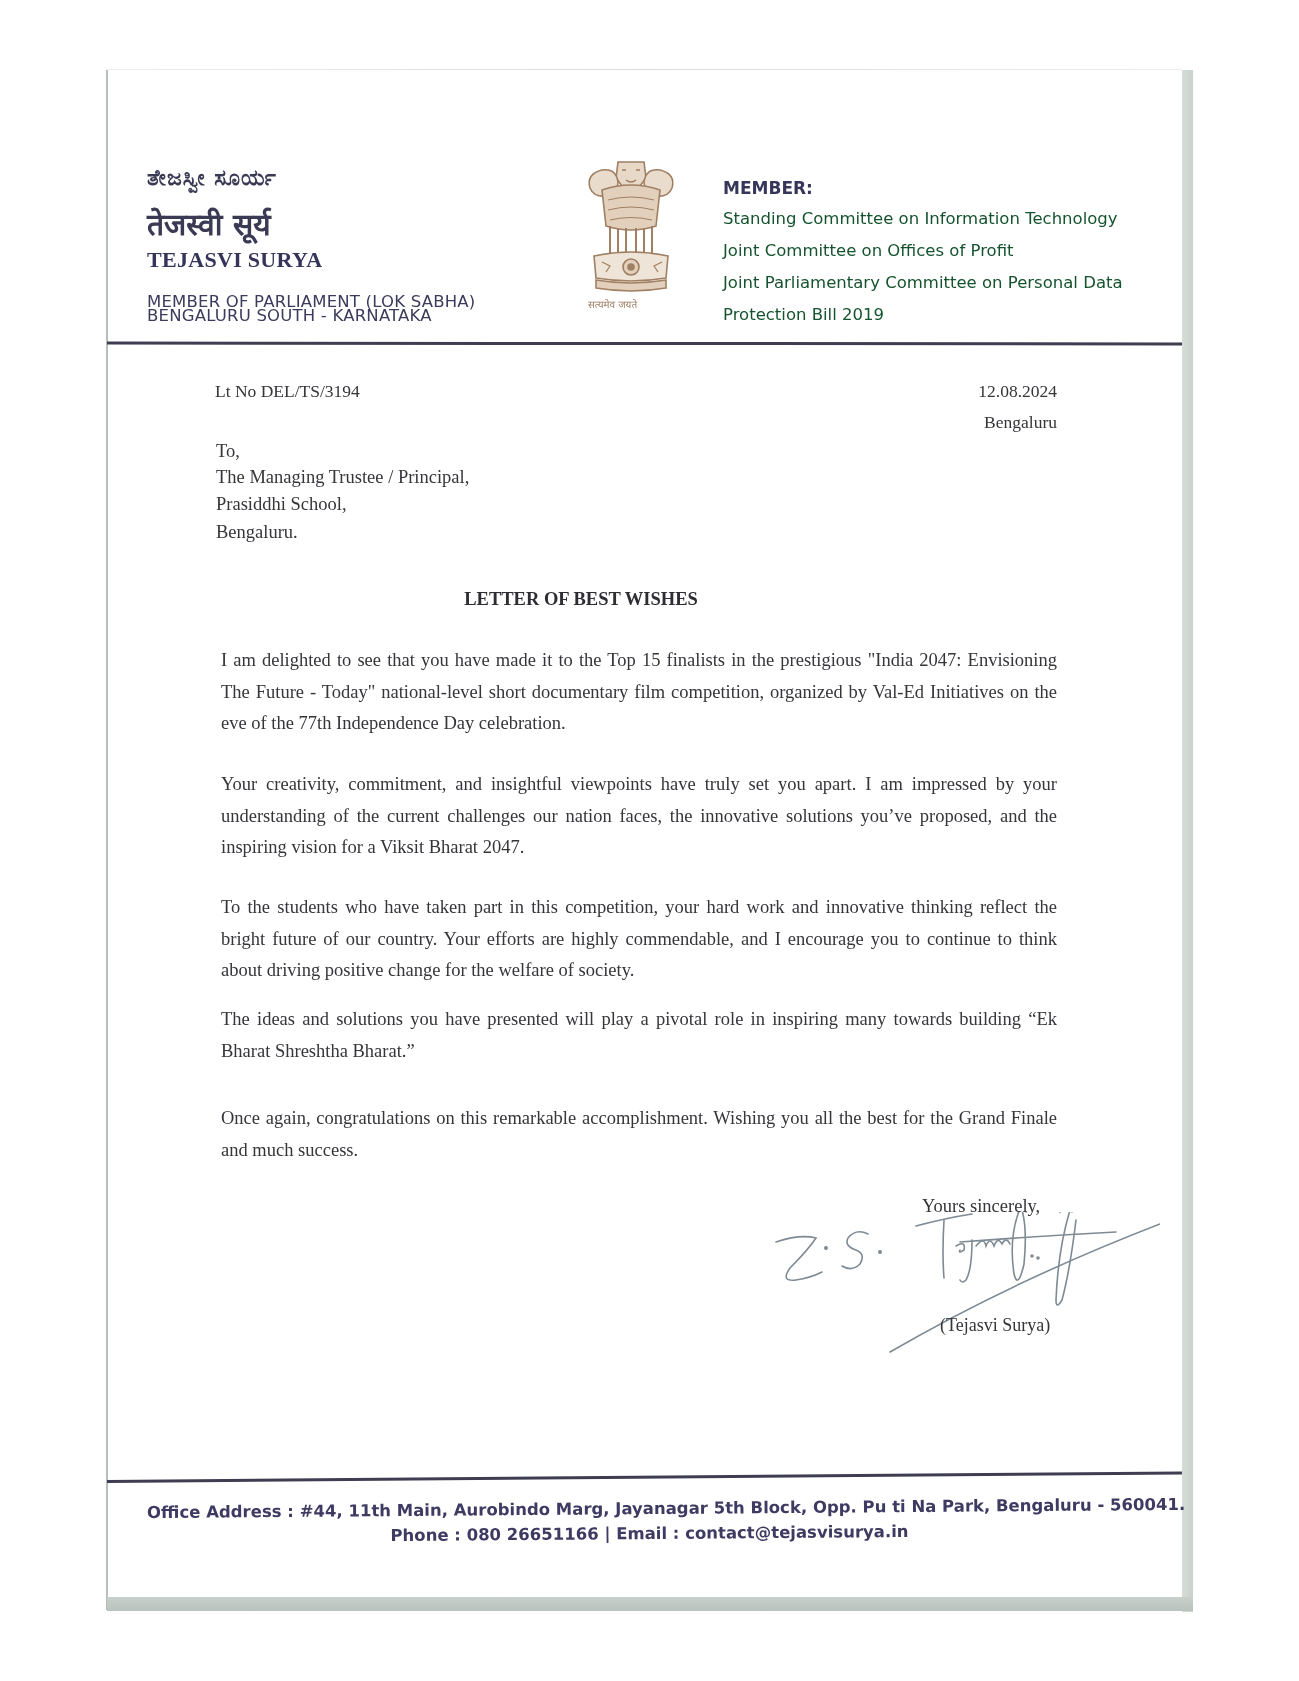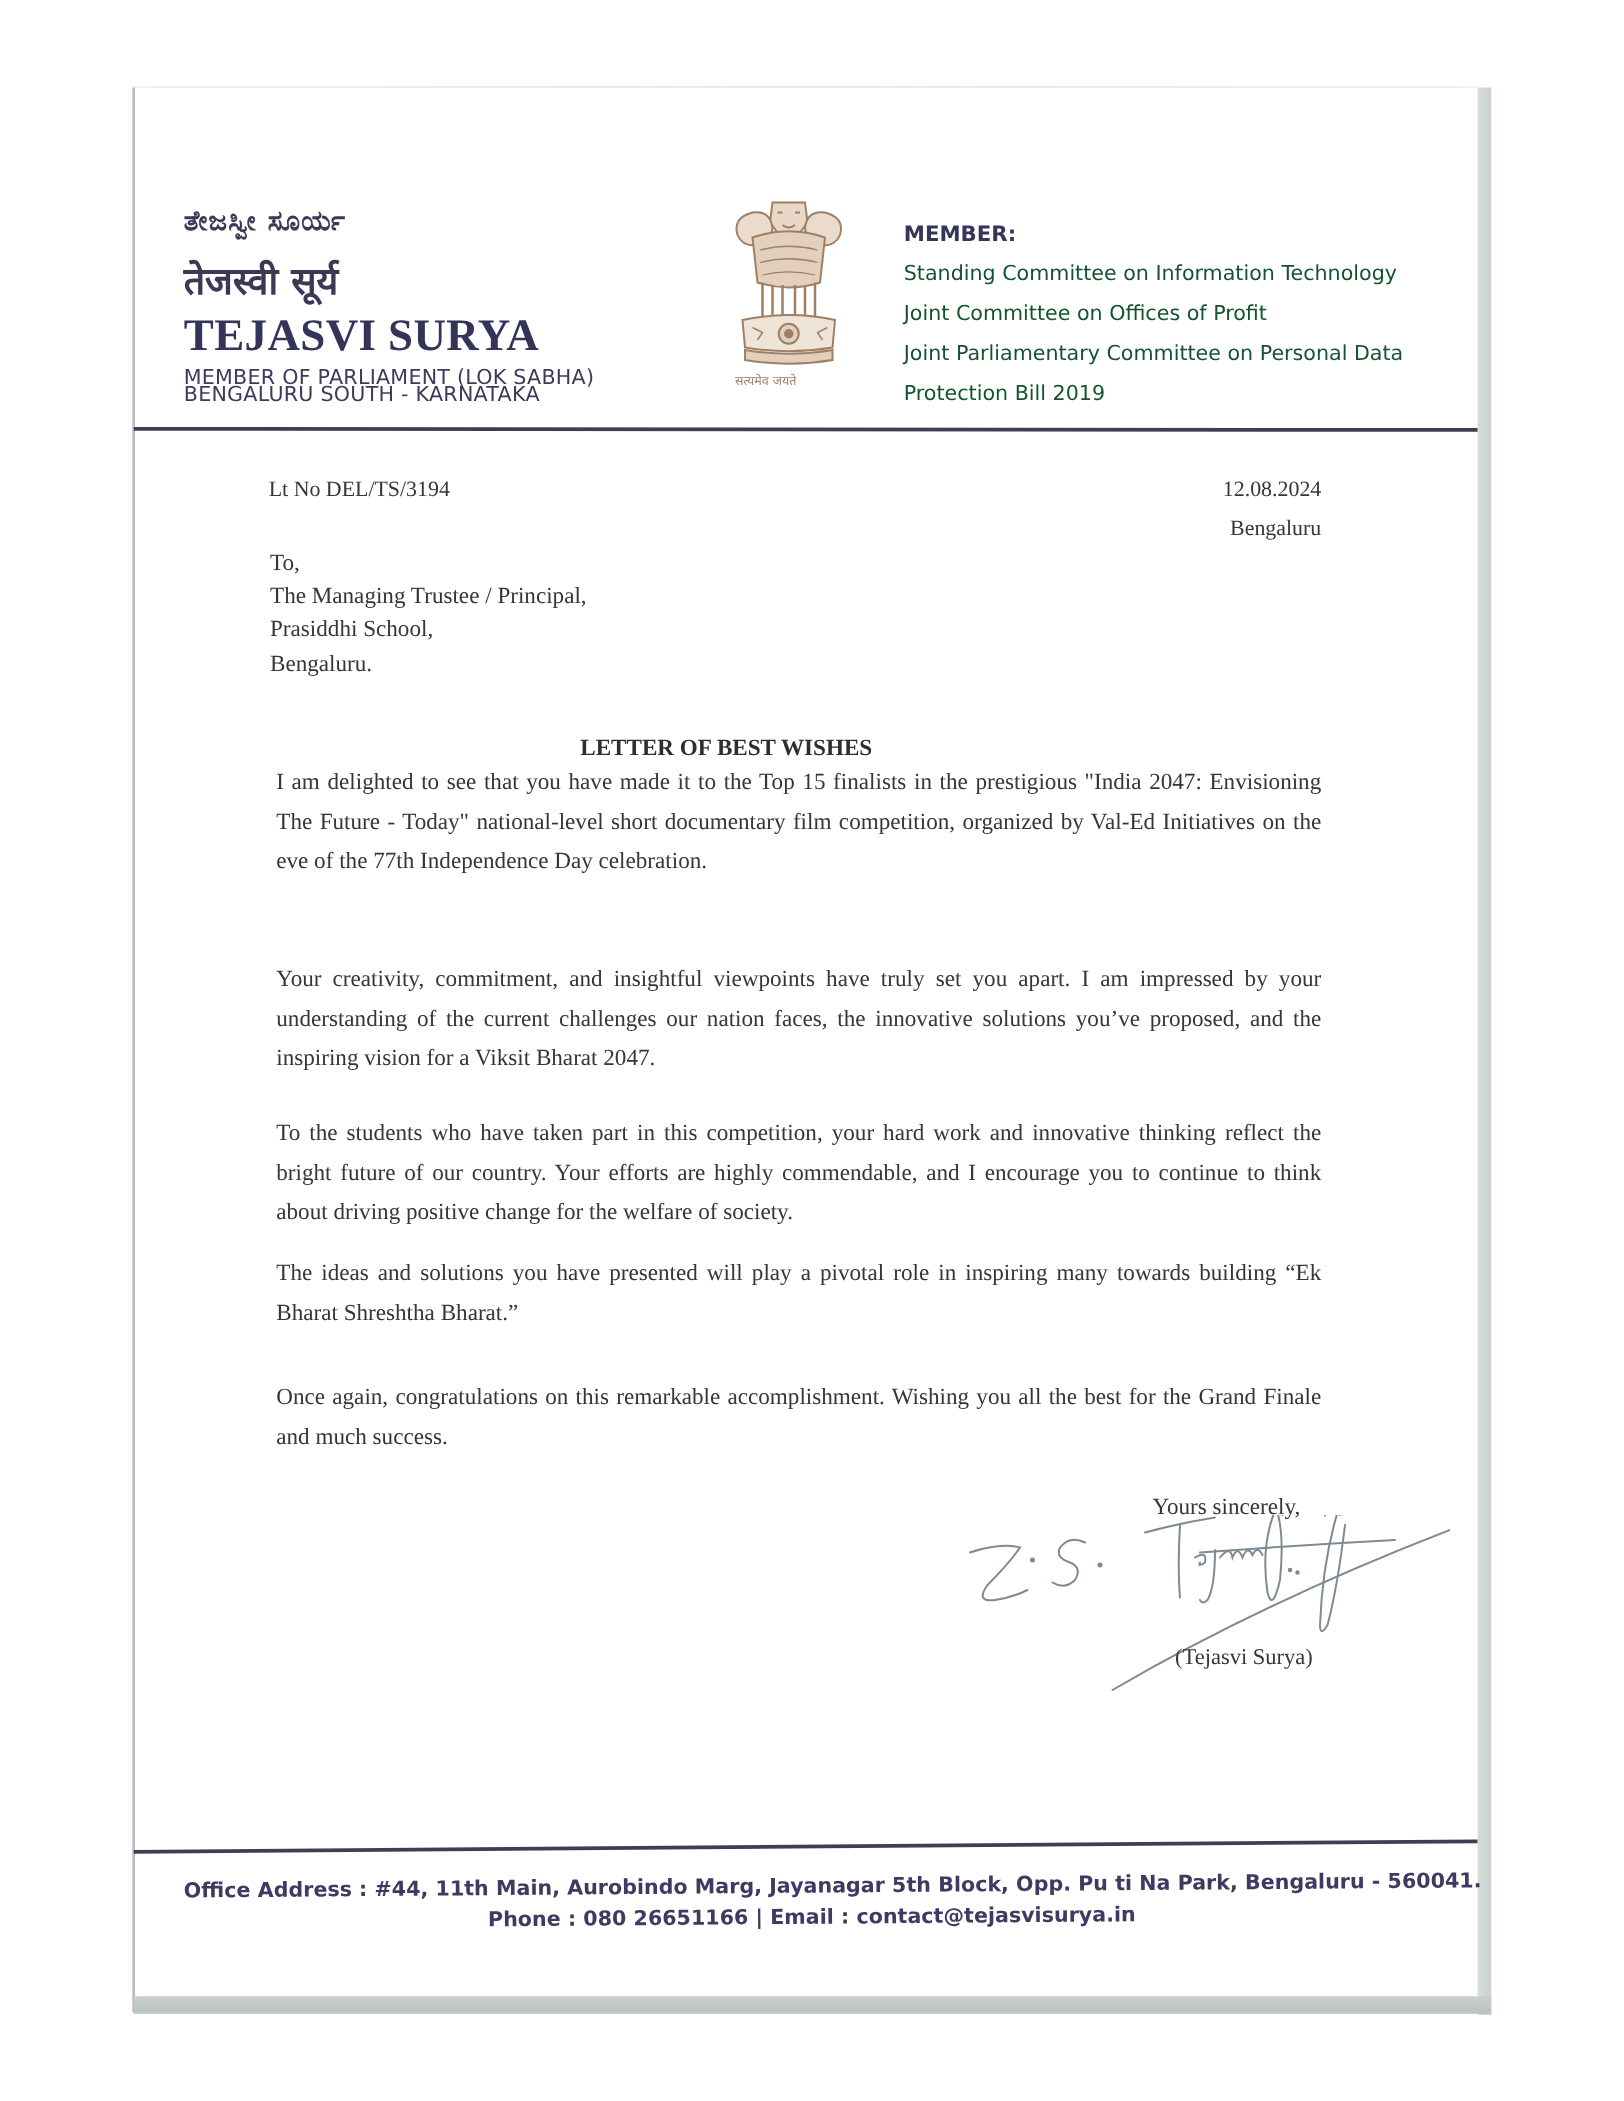--- a/index.html
+++ b/index.html
@@ -6,21 +6,21 @@
   body { width:1299px; height:1681px; background:#ffffff; position:relative; overflow:hidden; font-family:"Liberation Serif", serif; color:#2f2f33; }
   .paper { position:absolute; left:107px; top:70px; width:1075px; height:1540px; background:#ffffff; box-shadow: -1px 0 0 #cfd3d1; }
   .right-strip { position:absolute; left:1182px; top:70px; width:11px; height:1542px; background:linear-gradient(90deg,#d6ddd9,#c9d2cd); }
   .bottom-strip { position:absolute; left:107px; top:1597px; width:1086px; height:14px; background:linear-gradient(180deg,#c8d0cb,#b9c3be); }
   .left-edge { position:absolute; left:106px; top:70px; width:2px; height:1540px; background:#b8bcbb; }
   .top-edge { position:absolute; left:107px; top:69px; width:1075px; height:3px; background:linear-gradient(90deg,#eceeee,#d7dcda,#eceeee); }
 
   .abs { position:absolute; white-space:nowrap; }
   .lh-kannada { left:147px; top:165px; font-family:"DejaVu Sans", sans-serif; font-size:22px; font-weight:bold; color:#3b3a55; letter-spacing:1px; }
   .lh-hindi { left:147px; top:203px; font-family:"DejaVu Sans", sans-serif; font-size:30px; font-weight:bold; color:#3b3a55; }
-  .lh-name { left:147px; top:247px; font-family:"Liberation Serif", serif; font-size:36px; font-weight:bold; color:#34335a; letter-spacing:0.3px; }
+  .lh-name { left:147px; top:247px; font-family:"Liberation Serif", serif; font-size:22px; font-weight:bold; color:#34335a; letter-spacing:0.3px; }
   .lh-line { font-family:"DejaVu Sans", sans-serif; font-size:16.5px; color:#3c3b5c; left:147px; letter-spacing:0.2px; }
   .member-h { left:723px; top:178px; font-family:"DejaVu Sans", sans-serif; font-size:17px; font-weight:bold; color:#36355a; }
   .member-item { left:723px; font-family:"DejaVu Sans", sans-serif; font-size:16.5px; color:#14532d; }
 
   .emblem { position:absolute; left:580px; top:156px; width:102px; height:142px; }
   .motto { left:588px; top:297px; font-family:"DejaVu Sans", sans-serif; font-size:10px; color:#9d7f66; }
 
   .rule-top { position:absolute; left:107px; top:342px; width:1075px; height:3px; background:#3e3d52; transform:rotate(0.05deg); }
   .rule-bottom { position:absolute; left:107px; top:1480px; width:1075px; height:3px; background:#3e3d52; transform:rotate(-0.45deg); transform-origin:left center; }
 
@@ -81,21 +81,21 @@
 <div class="abs body-text" style="right:242px; top:381px; font-size:17.5px;">12.08.2024</div>
 <div class="abs body-text" style="right:242px; top:412px; font-size:17.5px;">Bengaluru</div>
 
 <div class="abs body-text" style="left:216px; top:441px;">To,</div>
 <div class="abs body-text" style="left:216px; top:467px;">The Managing Trustee / Principal,</div>
 <div class="abs body-text" style="left:216px; top:494px;">Prasiddhi School,</div>
 <div class="abs body-text" style="left:216px; top:522px;">Bengaluru.</div>
 
 <div class="abs title">LETTER OF BEST WISHES</div>
 
-<div class="para" style="top:611px;">I am delighted to see that you have made it to the Top 15 finalists in the prestigious "India 2047: Envisioning The Future - Today" national-level short documentary film competition, organized by Val-Ed Initiatives on the eve of the 77th Independence Day celebration.</div>
+<div class="para" style="top:645px;">I am delighted to see that you have made it to the Top 15 finalists in the prestigious "India 2047: Envisioning The Future - Today" national-level short documentary film competition, organized by Val-Ed Initiatives on the eve of the 77th Independence Day celebration.</div>
 <div class="para" style="top:769px;">Your creativity, commitment, and insightful viewpoints have truly set you apart. I am impressed by your understanding of the current challenges our nation faces, the innovative solutions you’ve proposed, and the inspiring vision for a Viksit Bharat 2047.</div>
 <div class="para" style="top:892px;">To the students who have taken part in this competition, your hard work and innovative thinking reflect the bright future of our country. Your efforts are highly commendable, and I encourage you to continue to think about driving positive change for the welfare of society.</div>
 <div class="para" style="top:1004px;">The ideas and solutions you have presented will play a pivotal role in inspiring many towards building “Ek Bharat Shreshtha Bharat.”</div>
 <div class="para" style="top:1103px;">Once again, congratulations on this remarkable accomplishment. Wishing you all the best for the Grand Finale and much success.</div>
 
 <div class="abs body-text" style="left:922px; top:1196px;">Yours sincerely,</div>
 
 <svg class="sig" viewBox="0 0 390 150" xmlns="http://www.w3.org/2000/svg">
   <g fill="none" stroke="#7e8a93" stroke-width="1.6" stroke-linecap="round">
     <path d="M6 30 q24 -8 40 -4 q-8 12 -26 30 q-10 14 6 12 q14 -2 26 -8"></path>

